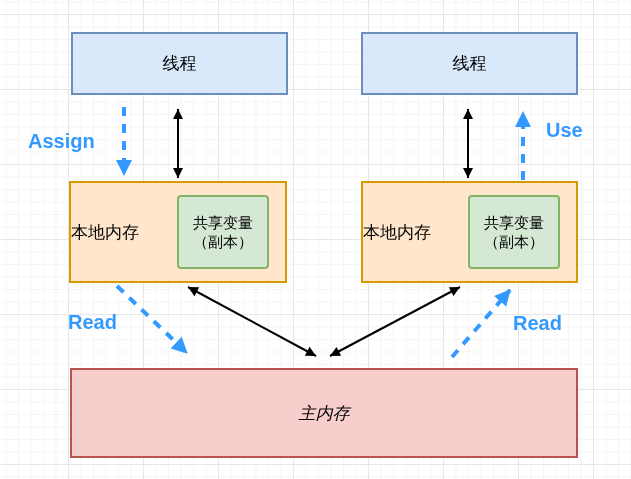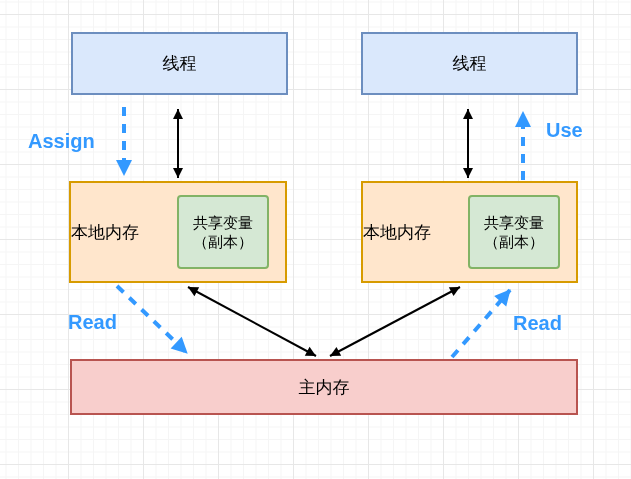--- a/index.html
+++ b/index.html
@@ -48,23 +48,24 @@
     width:92px;height:74px;
     box-sizing:border-box;
     background:#d5e8d4;border:2px solid #82b366;
     border-radius:4px;
     display:flex;flex-direction:column;align-items:center;justify-content:center;
     font-size:15px;line-height:1.3;
     text-align:center;
   }
   .local-label{flex:0 0 auto;}
   .main-box{
-    left:70px;top:359px;width:508px;height:56px;
+    left:70px;top:368px;width:508px;height:90px;
     background:#f8cecc;border:2px solid #b85450;
     font-size:17px;
+    font-style:italic;
   }
   .edge-label{
     position:absolute;
     color:#3399ff;
     font-size:20px;font-weight:bold;
     white-space:nowrap;
   }
   .lbl-assign{left:28px;top:130px;}
   .lbl-use{left:546px;top:119px;}
   .lbl-write{left:68px;top:311px;}

